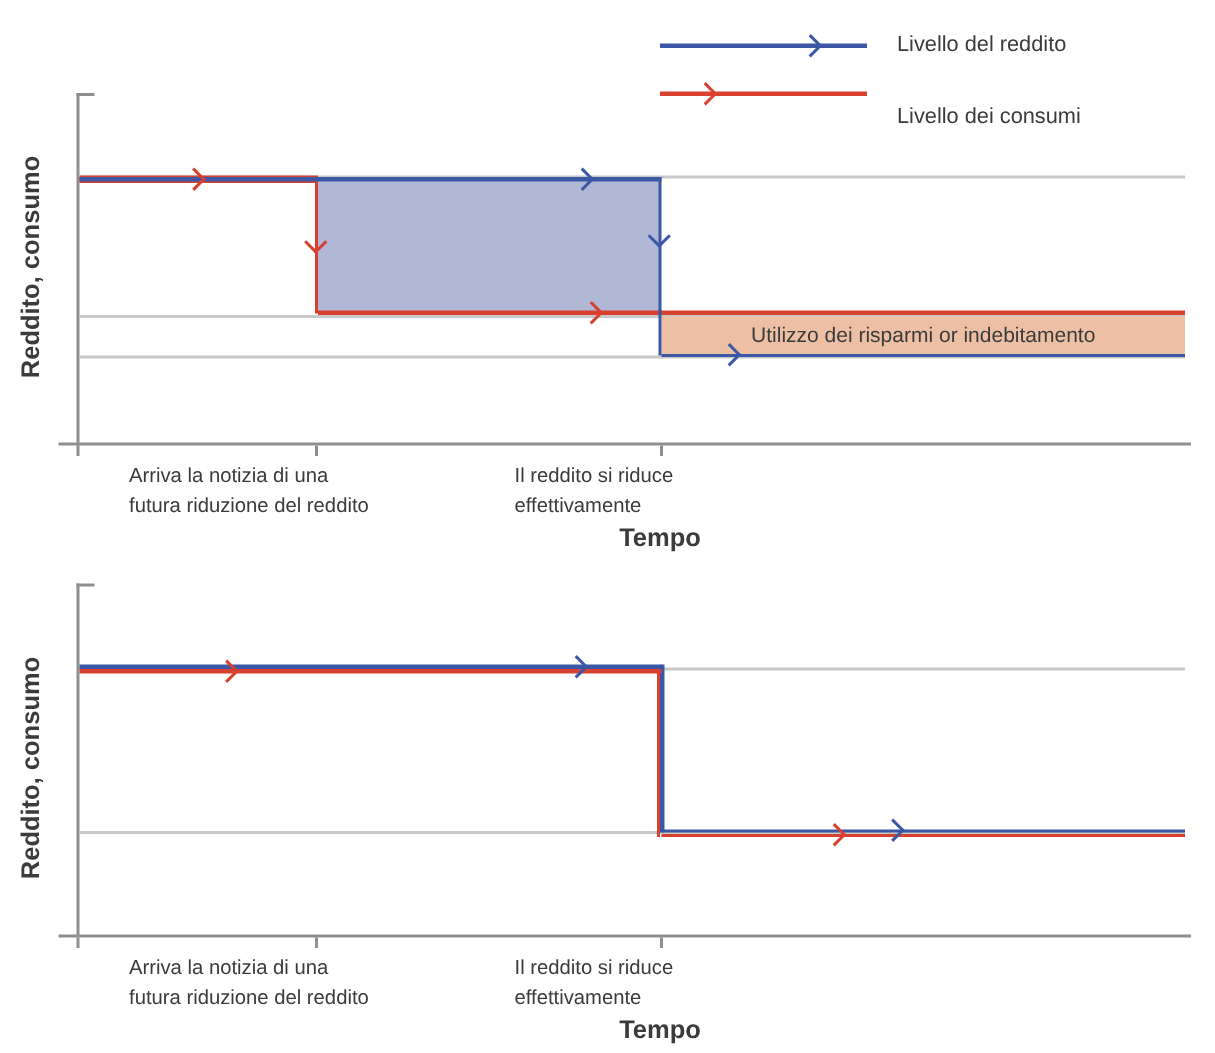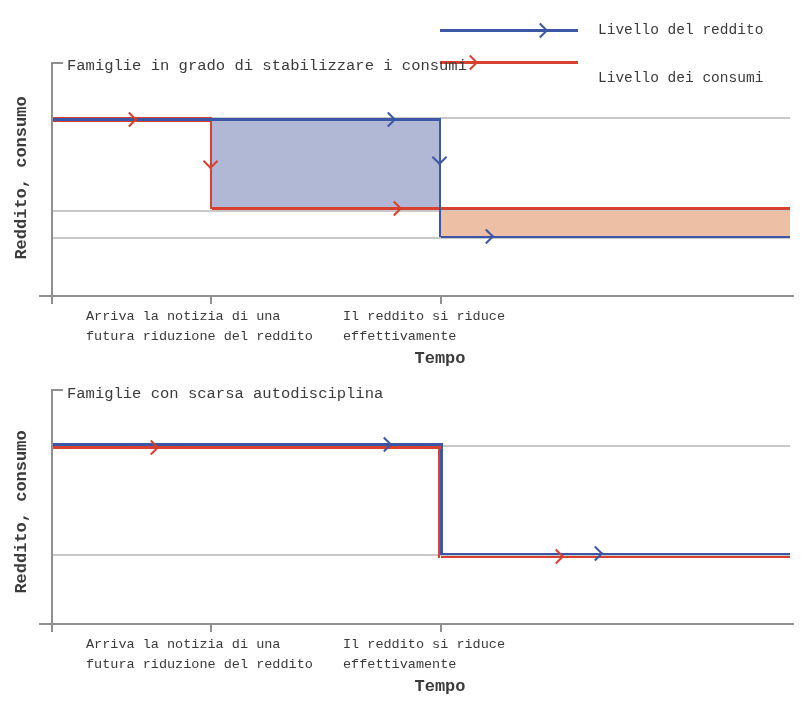--- a/index.html
+++ b/index.html
@@ -1,20 +1,20 @@
 <!DOCTYPE html>
 <html><head>
 <meta charset="utf-8">
 <style>
   html,body{margin:0;padding:0;background:#ffffff;}
   #fig{
     position:relative;
     width:810px;height:702px;
     background:#ffffff;
-    font-family:Liberation Mono, monospace;
+    font-family:Liberation Sans, sans-serif;
     color:#3b3b3b;
     overflow:hidden;
   }
   
   .axis{background:#8f8f8f;position:absolute;}
   .tick{background:#8f8f8f;position:absolute;width:2px;height:7px;}
   
   .grid{background:#c8c8c8;position:absolute;height:1.5px;z-index:1;}
   
   .fill{position:absolute;z-index:2;}
@@ -39,21 +39,20 @@
 <div id="fig">
 
   <div class="line" style="left:440px;top:29px;width:138px;height:2.5px;background:#3B57A6;"></div>
   <span class="chev right" style="left:535px;top:24.5px;border-color:#3B57A6;"></span>
   <div class="lbl leglbl" style="left:598px;top:22px;">Livello del reddito</div>
 
   <div class="line" style="left:440px;top:61px;width:138px;height:2.5px;background:#D8402F;"></div>
   <span class="chev right" style="left:465px;top:56.5px;border-color:#D8402F;"></span>
   <div class="lbl leglbl" style="left:598px;top:54px;margin-top:16px;">Livello dei consumi</div>
 
-  <div class="lbl panel-title" style="left:67px;top:57px;">Famiglie in grado di stabilizzare i consumi</div>
   <div class="lbl ylab" style="left:21px;top:178px;">Reddito, consumo</div>
 
   <div class="axis" style="left:51px;top:62px;width:2px;height:235px;"></div>
   <div class="axis" style="left:51px;top:62px;width:12px;height:2px;"></div>
   <div class="axis" style="left:39px;top:295px;width:755px;height:2px;"></div>
   <div class="tick" style="left:51px;top:297px;"></div>
   <div class="tick" style="left:210px;top:297px;"></div>
   <div class="tick" style="left:440px;top:297px;"></div>
 
   <div class="grid" style="left:53px;top:117px;width:737px;"></div>
@@ -71,32 +70,32 @@
   <div class="line" style="left:438.5px;top:118px;width:2.5px;height:119px;background:#3B57A6;"></div>
   <div class="line" style="left:441px;top:235.5px;width:349px;height:2.5px;background:#3B57A6;"></div>
 
   <span class="chev right" style="left:124px;top:113.5px;border-color:#D8402F;"></span>
   <span class="chev right" style="left:383px;top:113.5px;border-color:#3B57A6;"></span>
   <span class="chev down" style="left:205px;top:156px;border-color:#D8402F;"></span>
   <span class="chev down" style="left:434px;top:152px;border-color:#3B57A6;"></span>
   <span class="chev right" style="left:389px;top:202.5px;border-color:#D8402F;"></span>
   <span class="chev right" style="left:481px;top:231px;border-color:#3B57A6;"></span>
 
+  <div class="lbl reglbl" style="left:441px;top:215px;width:349px;">Utilizzo dei risparmi or indebitamento</div>
 
   <div class="lbl ticklbl" style="left:86px;top:307px;width:250px;">
     <span>Arriva la notizia di una</span><br>
     <span>futura riduzione del reddito</span>
   </div>
   <div class="lbl ticklbl" style="left:343px;top:307px;width:200px;">
     <span>Il reddito si riduce</span><br>
     <span>effettivamente</span>
   </div>
   <div class="lbl xlab" style="left:390px;top:349px;width:100px;">Tempo</div>
 
-  <div class="lbl panel-title" style="left:67px;top:385px;">Famiglie con scarsa autodisciplina</div>
   <div class="lbl ylab" style="left:21px;top:512px;">Reddito, consumo</div>
 
   <div class="axis" style="left:51px;top:389px;width:2px;height:235px;"></div>
   <div class="axis" style="left:51px;top:389px;width:12px;height:2px;"></div>
   <div class="axis" style="left:39px;top:623px;width:755px;height:2px;"></div>
   <div class="tick" style="left:51px;top:625px;"></div>
   <div class="tick" style="left:210px;top:625px;"></div>
   <div class="tick" style="left:440px;top:625px;"></div>
 
   <div class="grid" style="left:53px;top:445px;width:737px;"></div>

